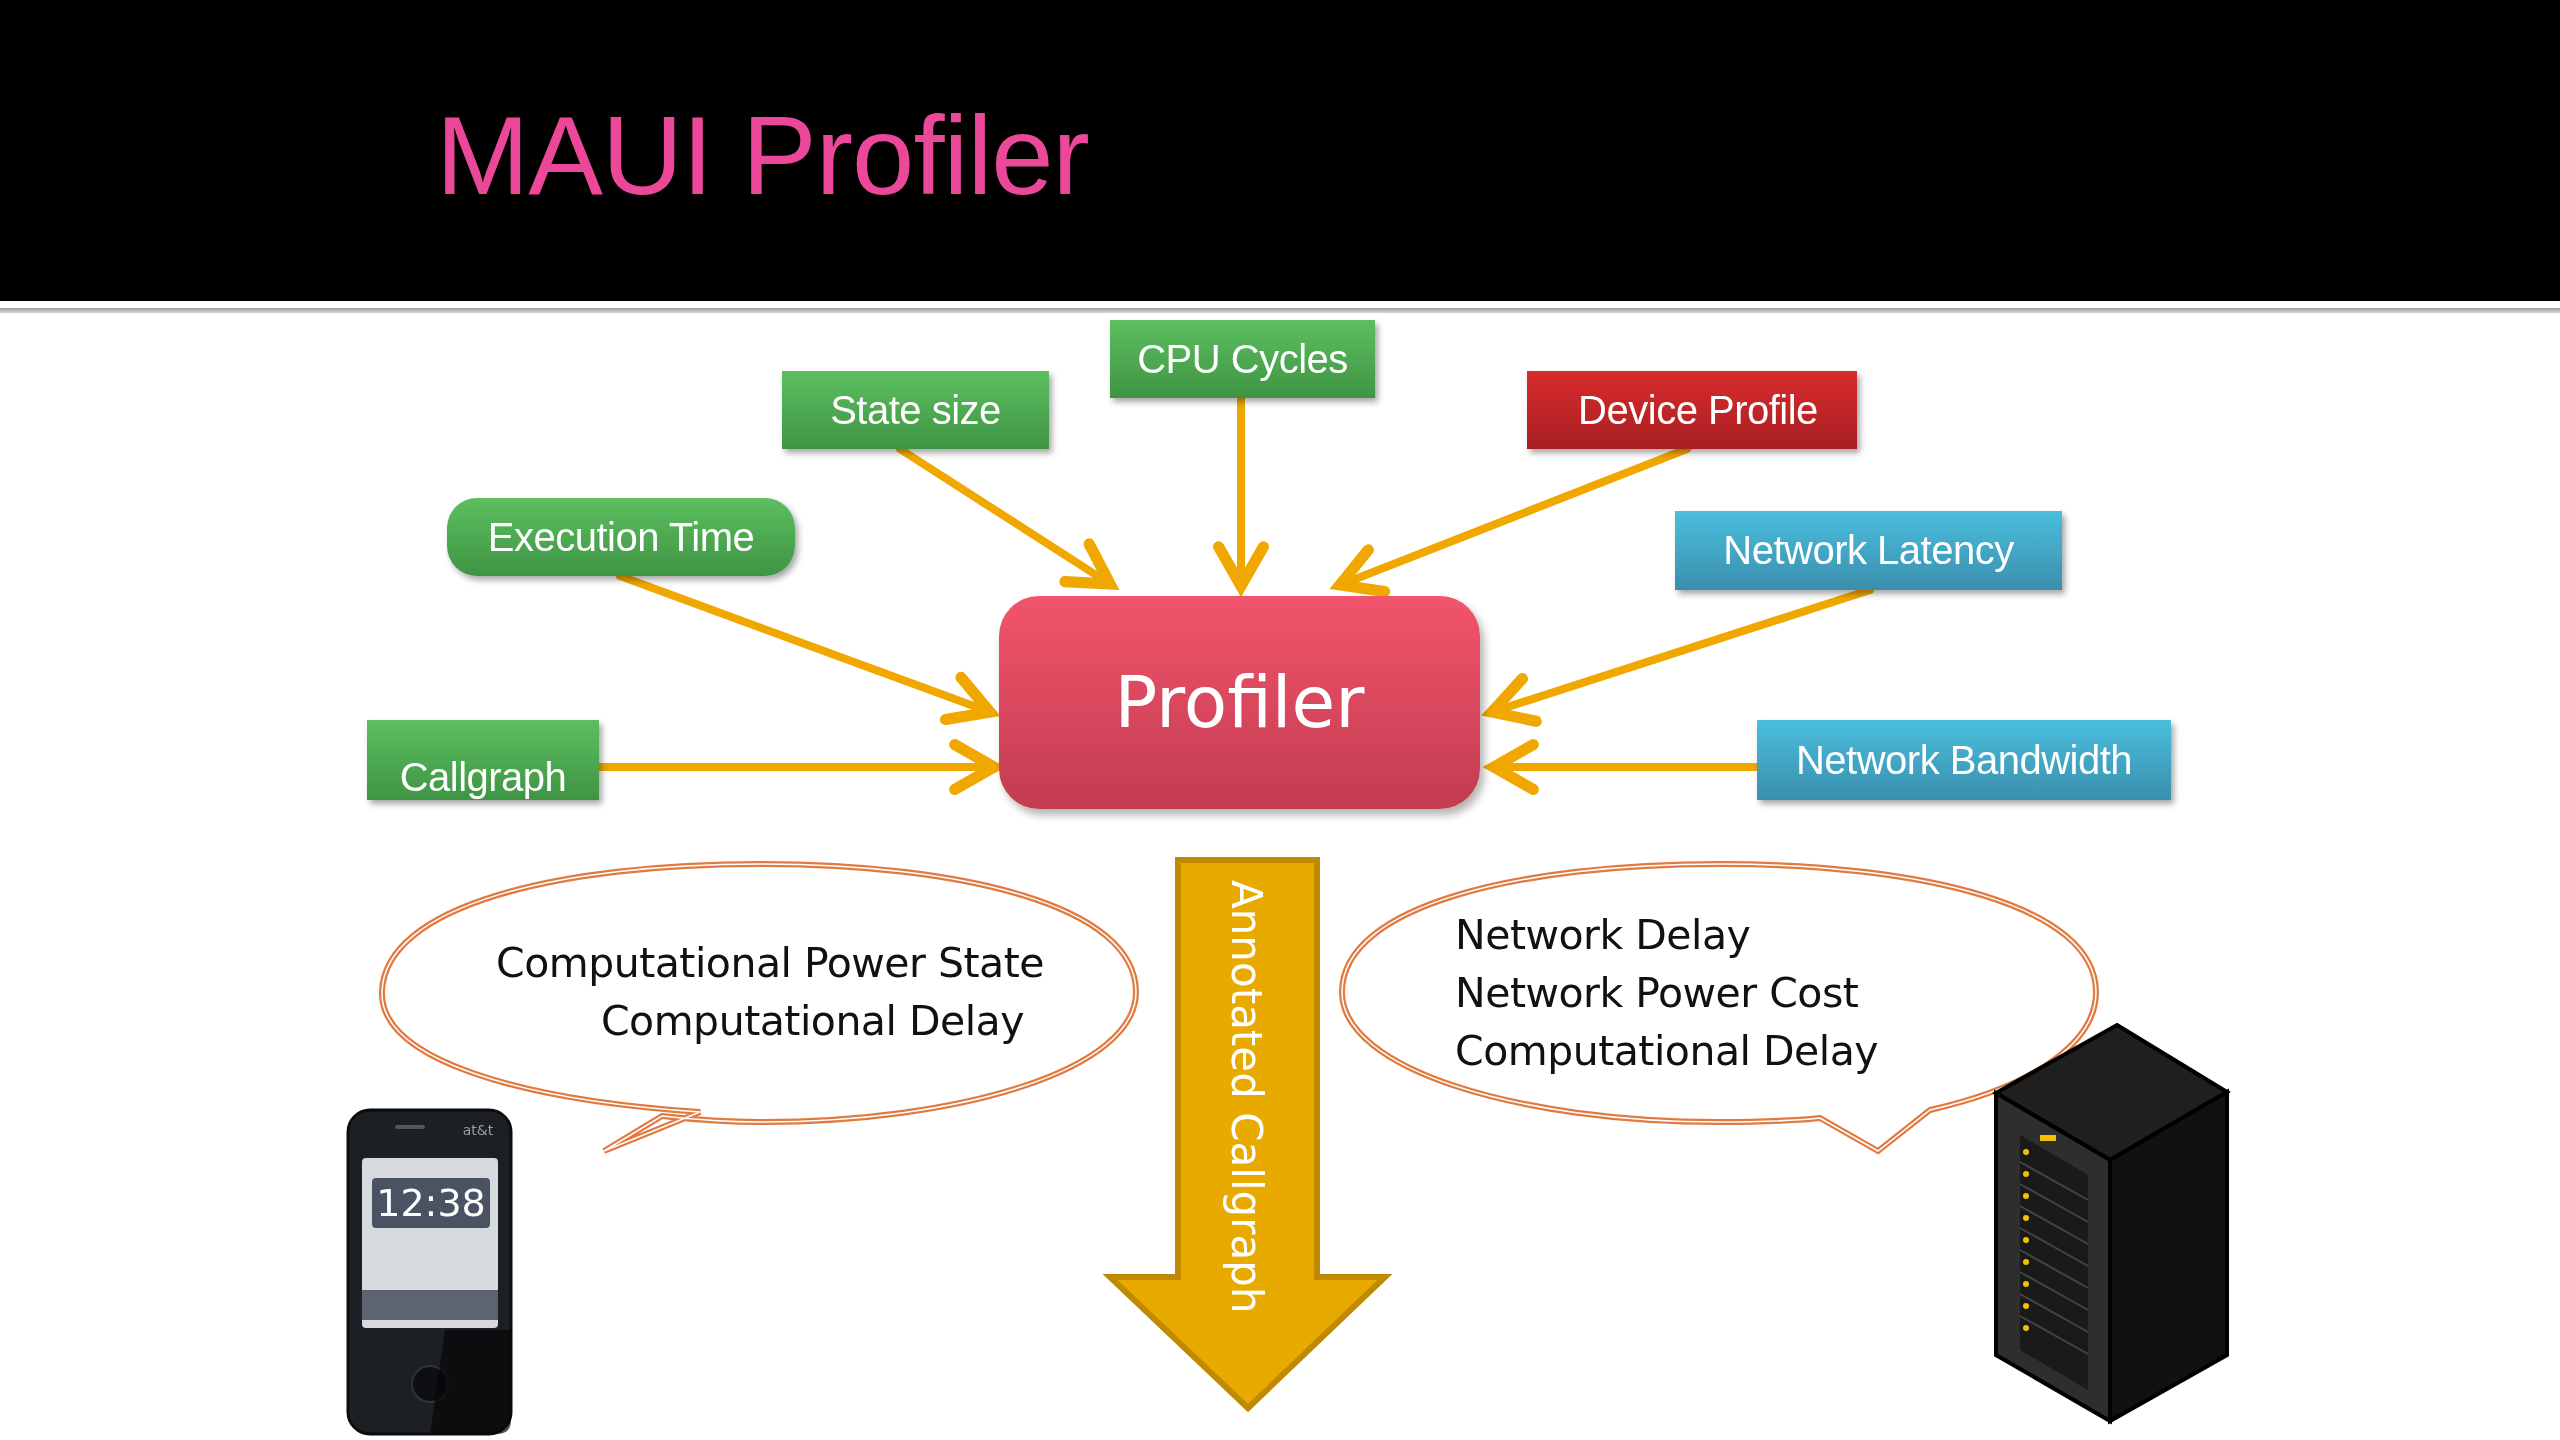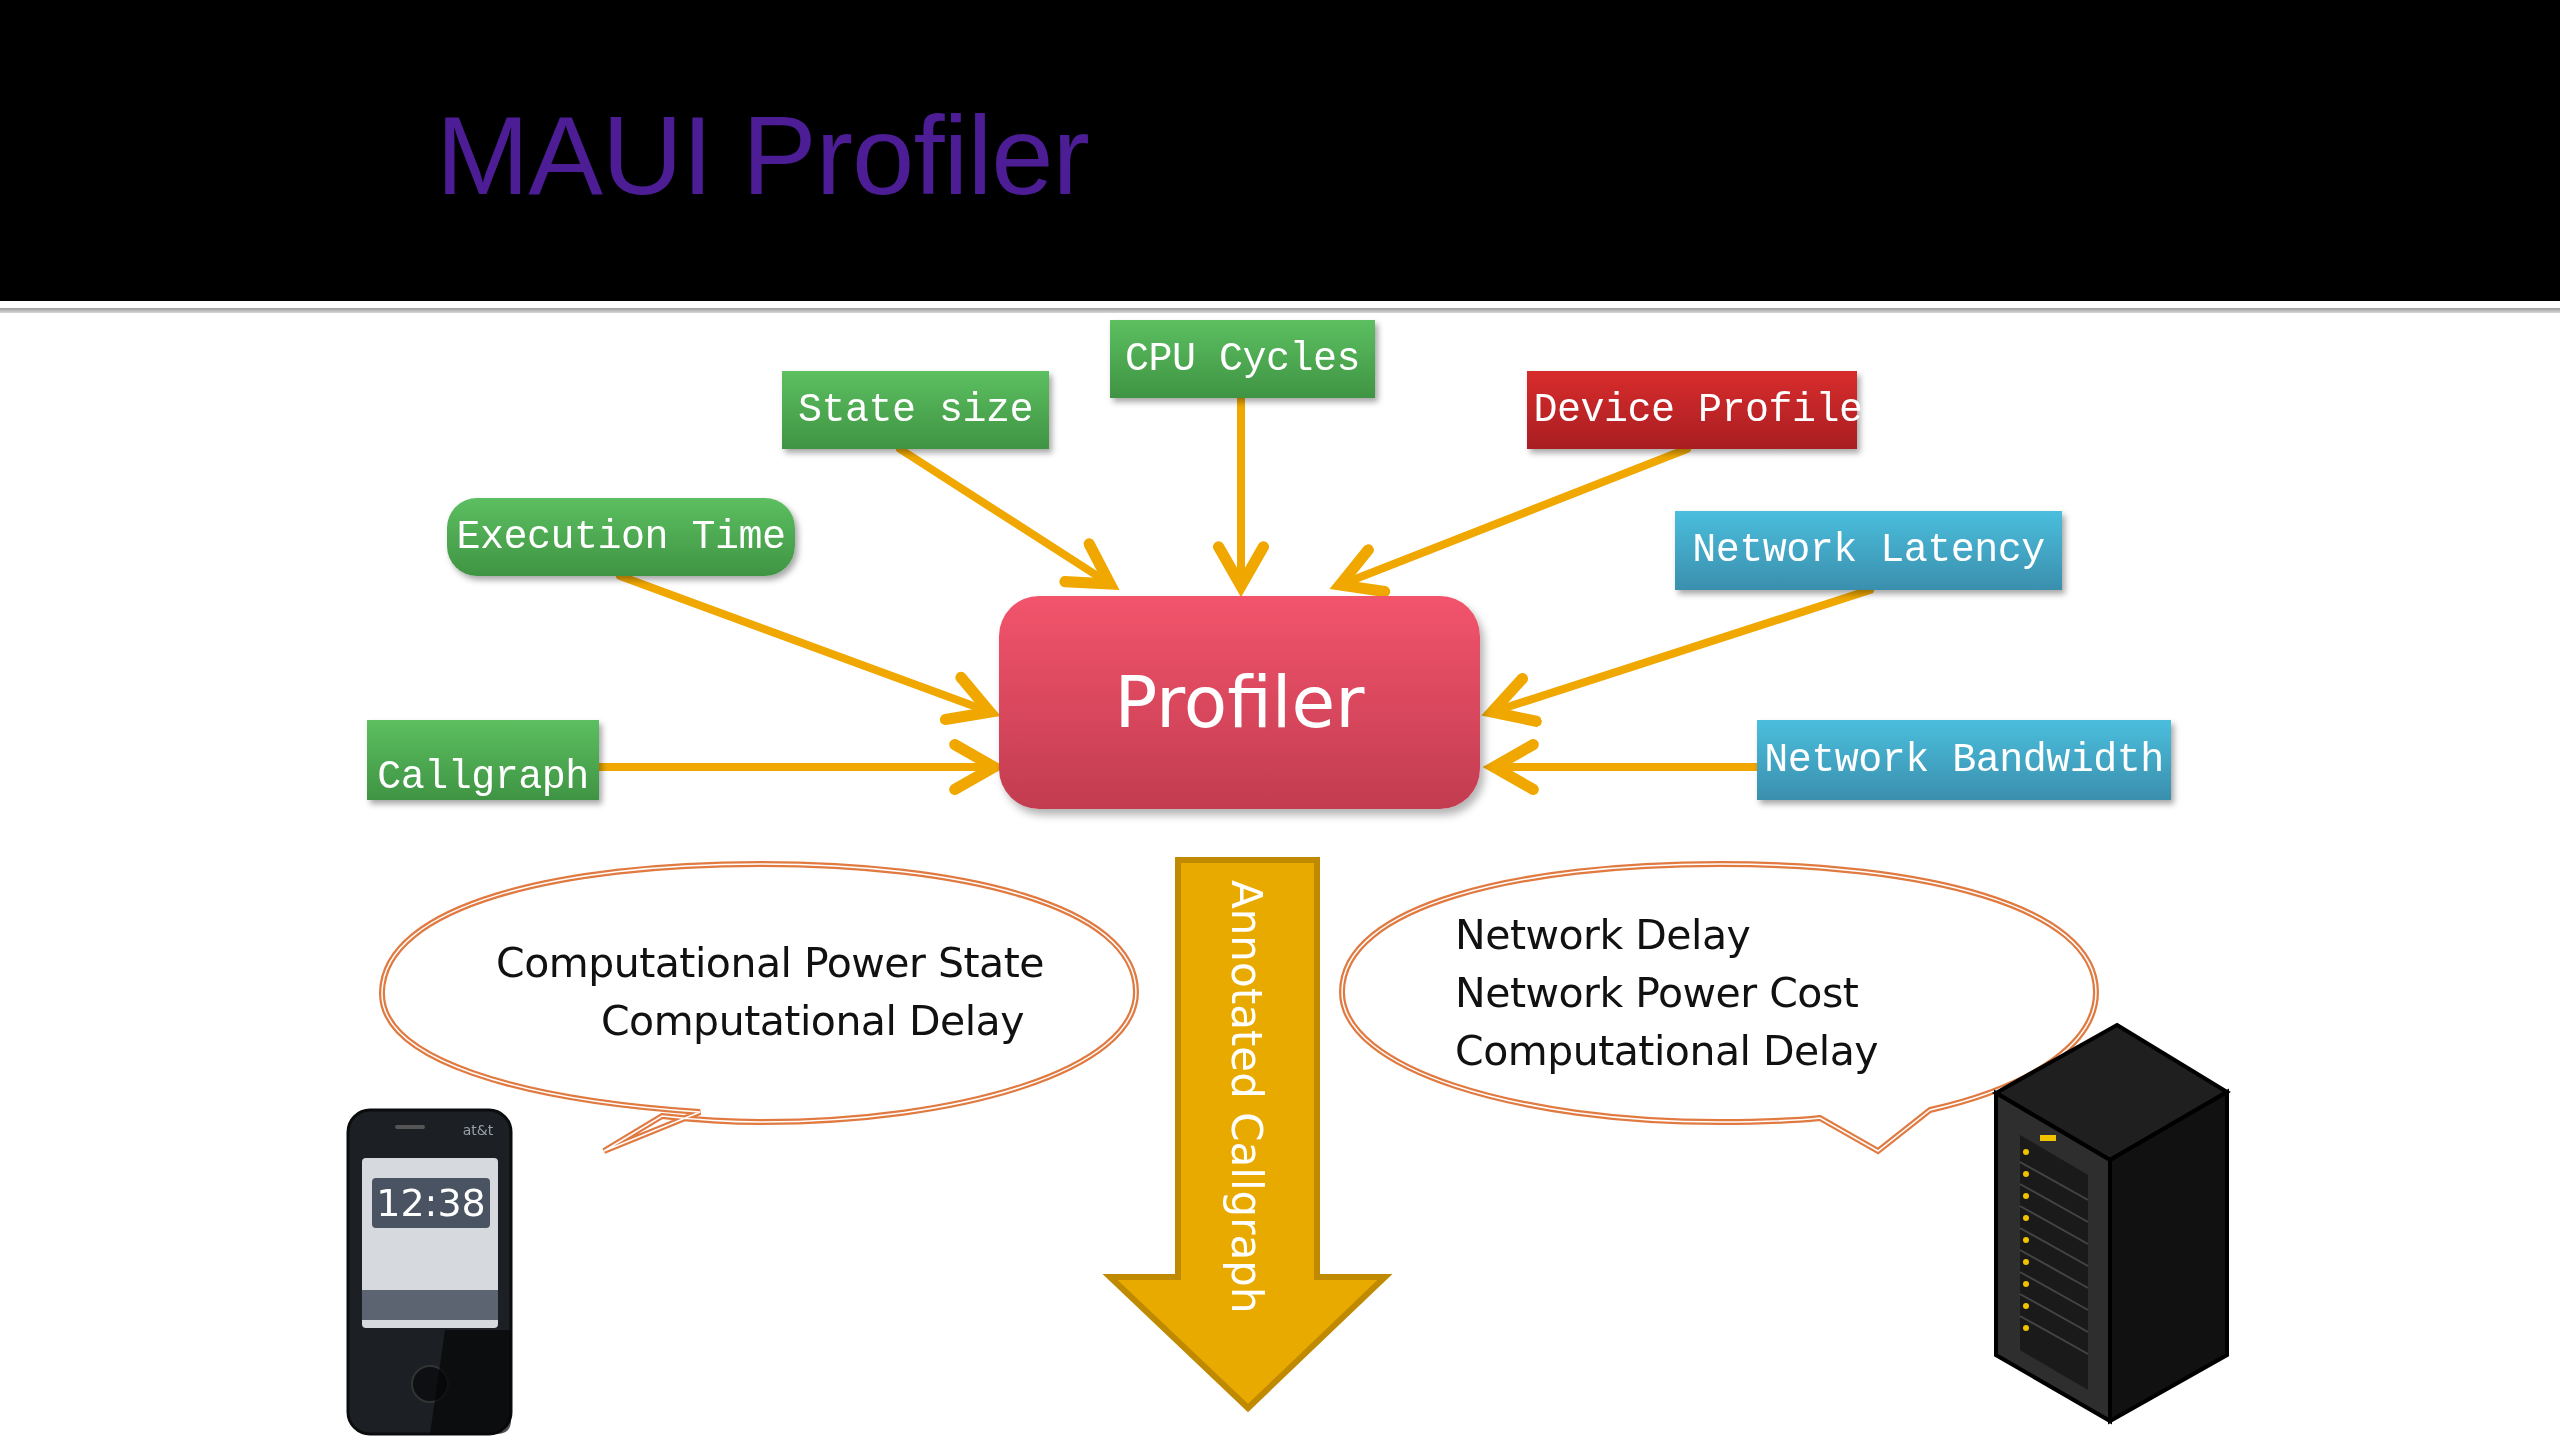--- a/index.html
+++ b/index.html
@@ -1,21 +1,21 @@
 <!DOCTYPE html>
 <html><head>
 <meta charset="utf-8">
 <style>
   html, body { margin:0; padding:0; }
   body { width:2560px; height:1440px; position:relative; overflow:hidden; background:#ffffff; font-family:"DejaVu Sans", sans-serif; }
   .header { position:absolute; left:0; top:0; width:2560px; height:301px; background:#000; }
-  .title { position:absolute; left:436px; top:100px; font-size:112px; color:#4c1d95; font-family:"Liberation Sans", sans-serif; letter-spacing:-1px; line-height:1; }
+  .title { position:absolute; left:436px; top:100px; font-size:112px; color:#ec4899; font-family:"Liberation Sans", sans-serif; letter-spacing:-1px; line-height:1; }
   .rule { position:absolute; left:0; top:308px; width:2560px; height:5px; background:linear-gradient(#9a9a9a,#d8d8d8); }
   svg.diagram { position:absolute; left:0; top:0; }
-  .box { position:absolute; color:#fff; display:flex; align-items:center; justify-content:center; font-family:Liberation Mono, monospace; font-size:40px; box-shadow:3px 4px 6px rgba(0,0,0,0.35); white-space:nowrap; letter-spacing:-0.5px; }
+  .box { position:absolute; color:#fff; display:flex; align-items:center; justify-content:center; font-family:Liberation Sans, sans-serif; font-size:40px; box-shadow:3px 4px 6px rgba(0,0,0,0.35); white-space:nowrap; letter-spacing:-0.5px; }
   .green { background:linear-gradient(#5cbf60,#3f9443); }
   .red { background:linear-gradient(#d82c2c,#a81e22); }
   .blue { background:linear-gradient(#4bbedd,#3a8fad); }
   .profiler { position:absolute; left:999px; top:596px; width:481px; height:213px; border-radius:40px; background:linear-gradient(#f2546c,#c23c50); color:#fff; display:flex; align-items:center; justify-content:center; font-size:71px; box-shadow:4px 6px 8px rgba(0,0,0,0.3); }
   .bubble-text { position:absolute; font-size:41px; color:#111; line-height:58px; white-space:nowrap; letter-spacing:-0.5px; }
   .arrow-label { position:absolute; left:1222px; top:880px; font-size:42px; color:#fff; writing-mode:vertical-rl; white-space:nowrap; }
 </style>
 </head>
 <body>
 

